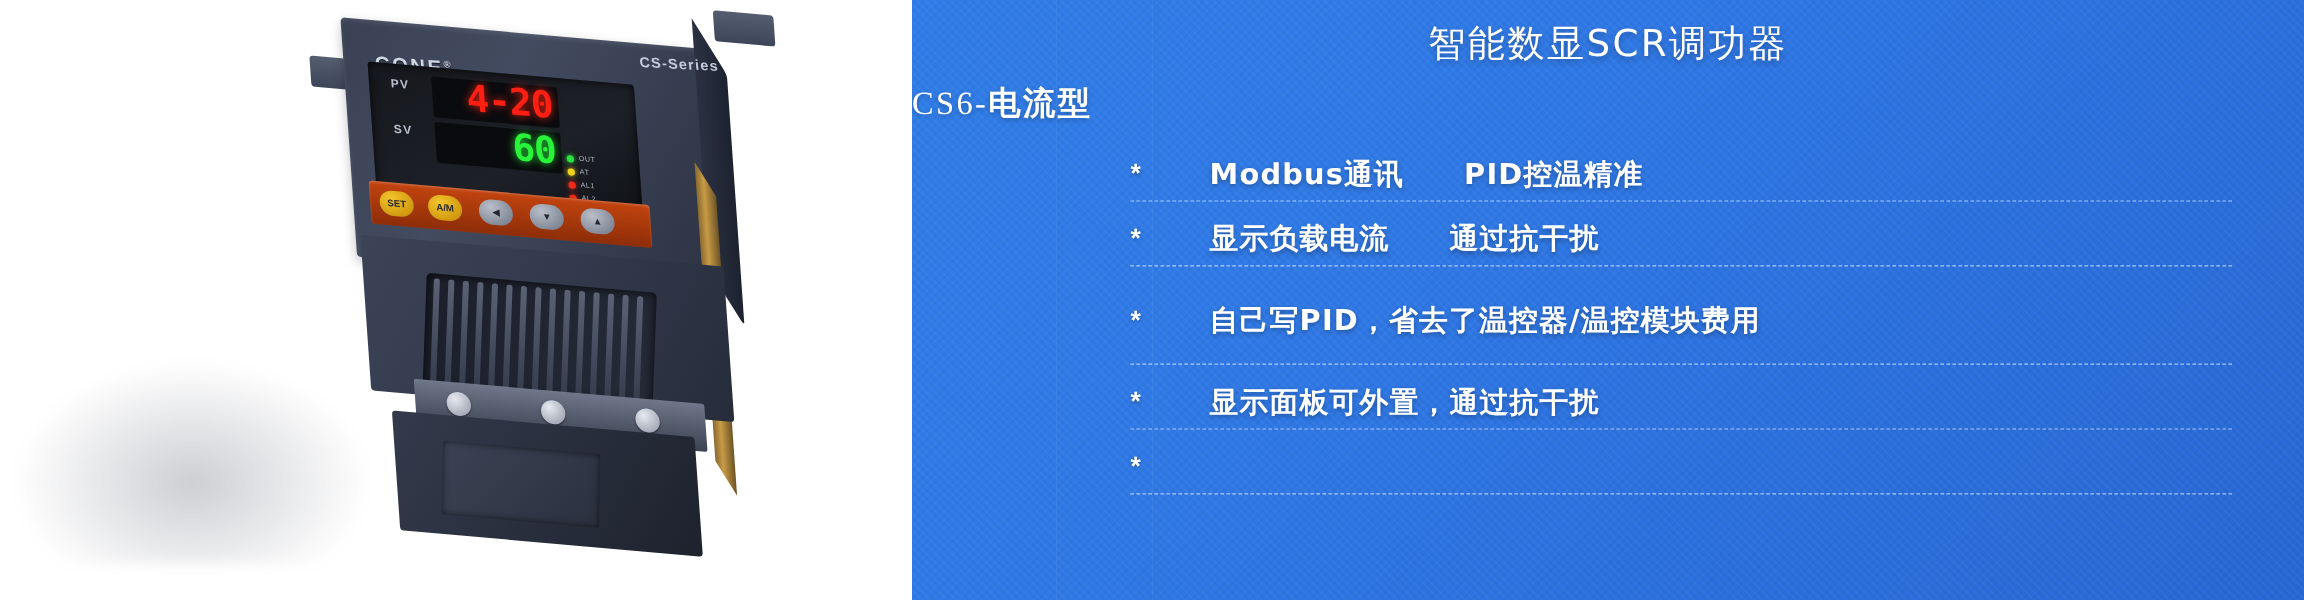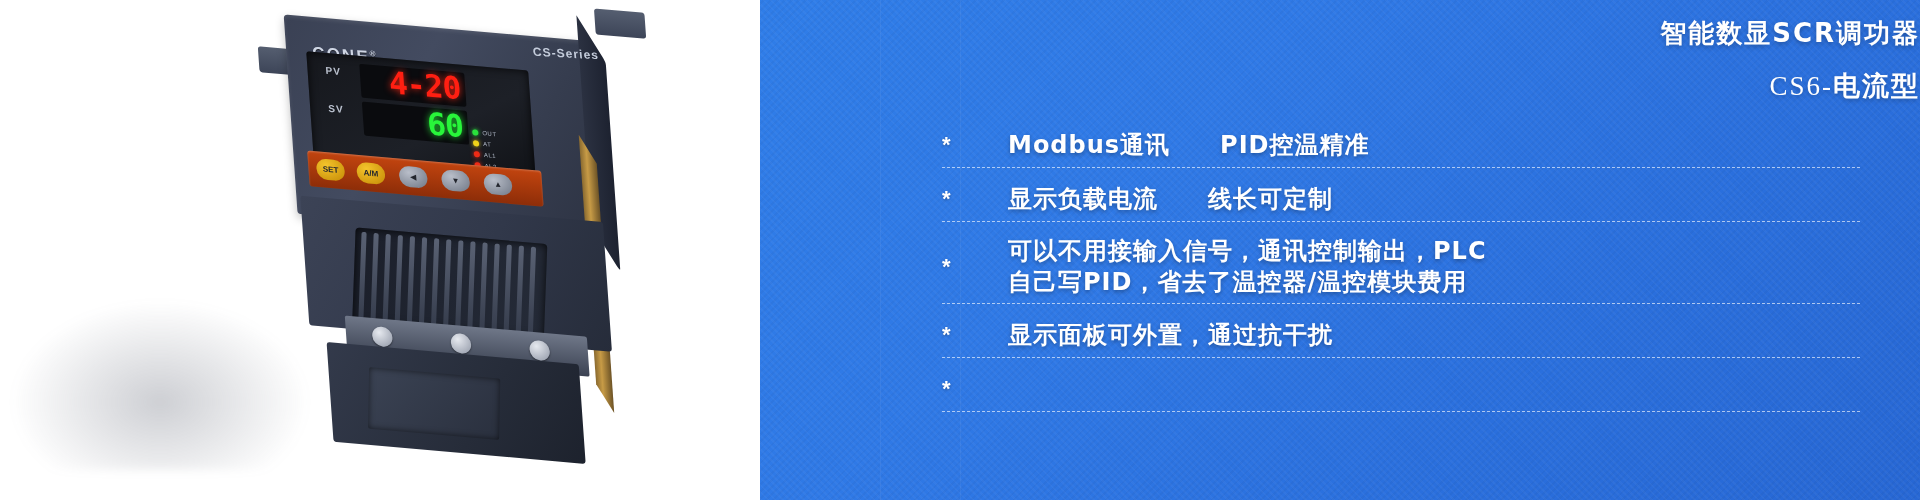--- a/index.html
+++ b/index.html
@@ -198,27 +198,27 @@
       repeating-linear-gradient(45deg,rgba(255,255,255,.030) 0 2px,rgba(0,0,0,0) 2px 5px),
       repeating-linear-gradient(-45deg,rgba(0,0,0,.030) 0 2px,rgba(0,0,0,0) 2px 5px),
       linear-gradient(135deg,#2f7de8 0%,#2f79e6 35%,#2a6fdd 70%,#2767d4 100%);
     overflow:hidden;
   }
   .tex-band{
     position:absolute;top:0;bottom:0;width:1px;background:rgba(255,255,255,.05);
   }
 
   .headline{
-    position:absolute;left:0;right:0;top:16px;text-align:right;
-    color:#ffffff;font-size:26px;font-weight:bold;letter-spacing:2px;
+    position:absolute;left:0;right:0;top:16px;text-align:center;
+    color:#ffffff;font-size:31px;font-weight:normal;letter-spacing:2px;
     text-shadow:0 2px 5px rgba(0,0,0,.28);
     font-family:"DejaVu Sans","Liberation Sans",sans-serif;
   }
   .subline{
-    position:absolute;left:0;right:0;top:68px;text-align:right;
+    position:absolute;left:0;right:0;top:68px;text-align:left;
     color:#ffffff;font-size:27px;font-weight:bold;letter-spacing:2px;
     text-shadow:0 2px 4px rgba(0,0,0,.25);
     font-family:"DejaVu Sans","Liberation Sans",sans-serif;
   }
   .sub-model{font-family:"Liberation Serif","DejaVu Serif",serif;font-weight:normal;}
 
   .features{
     position:absolute;left:182px;right:60px;top:128px;
   }
   .feat{
@@ -369,28 +369,27 @@
       <div class="feat">
         <div class="star">*</div>
         <div class="feat-body">
           <div class="feat-line">Modbus通讯　　PID控温精准</div>
         </div>
       </div>
 
       <div class="feat">
         <div class="star">*</div>
         <div class="feat-body">
-          <div class="feat-line">显示负载电流　　线长可定制</div>
+          <div class="feat-line">显示负载电流　　通过抗干扰</div>
         </div>
       </div>
 
       <div class="feat tall">
         <div class="star">*</div>
         <div class="feat-body">
-          <div class="feat-line">可以不用接输入信号，通讯控制输出，PLC</div>
           <div class="feat-line">自己写PID，省去了温控器/温控模块费用</div>
         </div>
       </div>
 
       <div class="feat">
         <div class="star">*</div>
         <div class="feat-body">
           <div class="feat-line">显示面板可外置，通过抗干扰</div>
         </div>
       </div>

